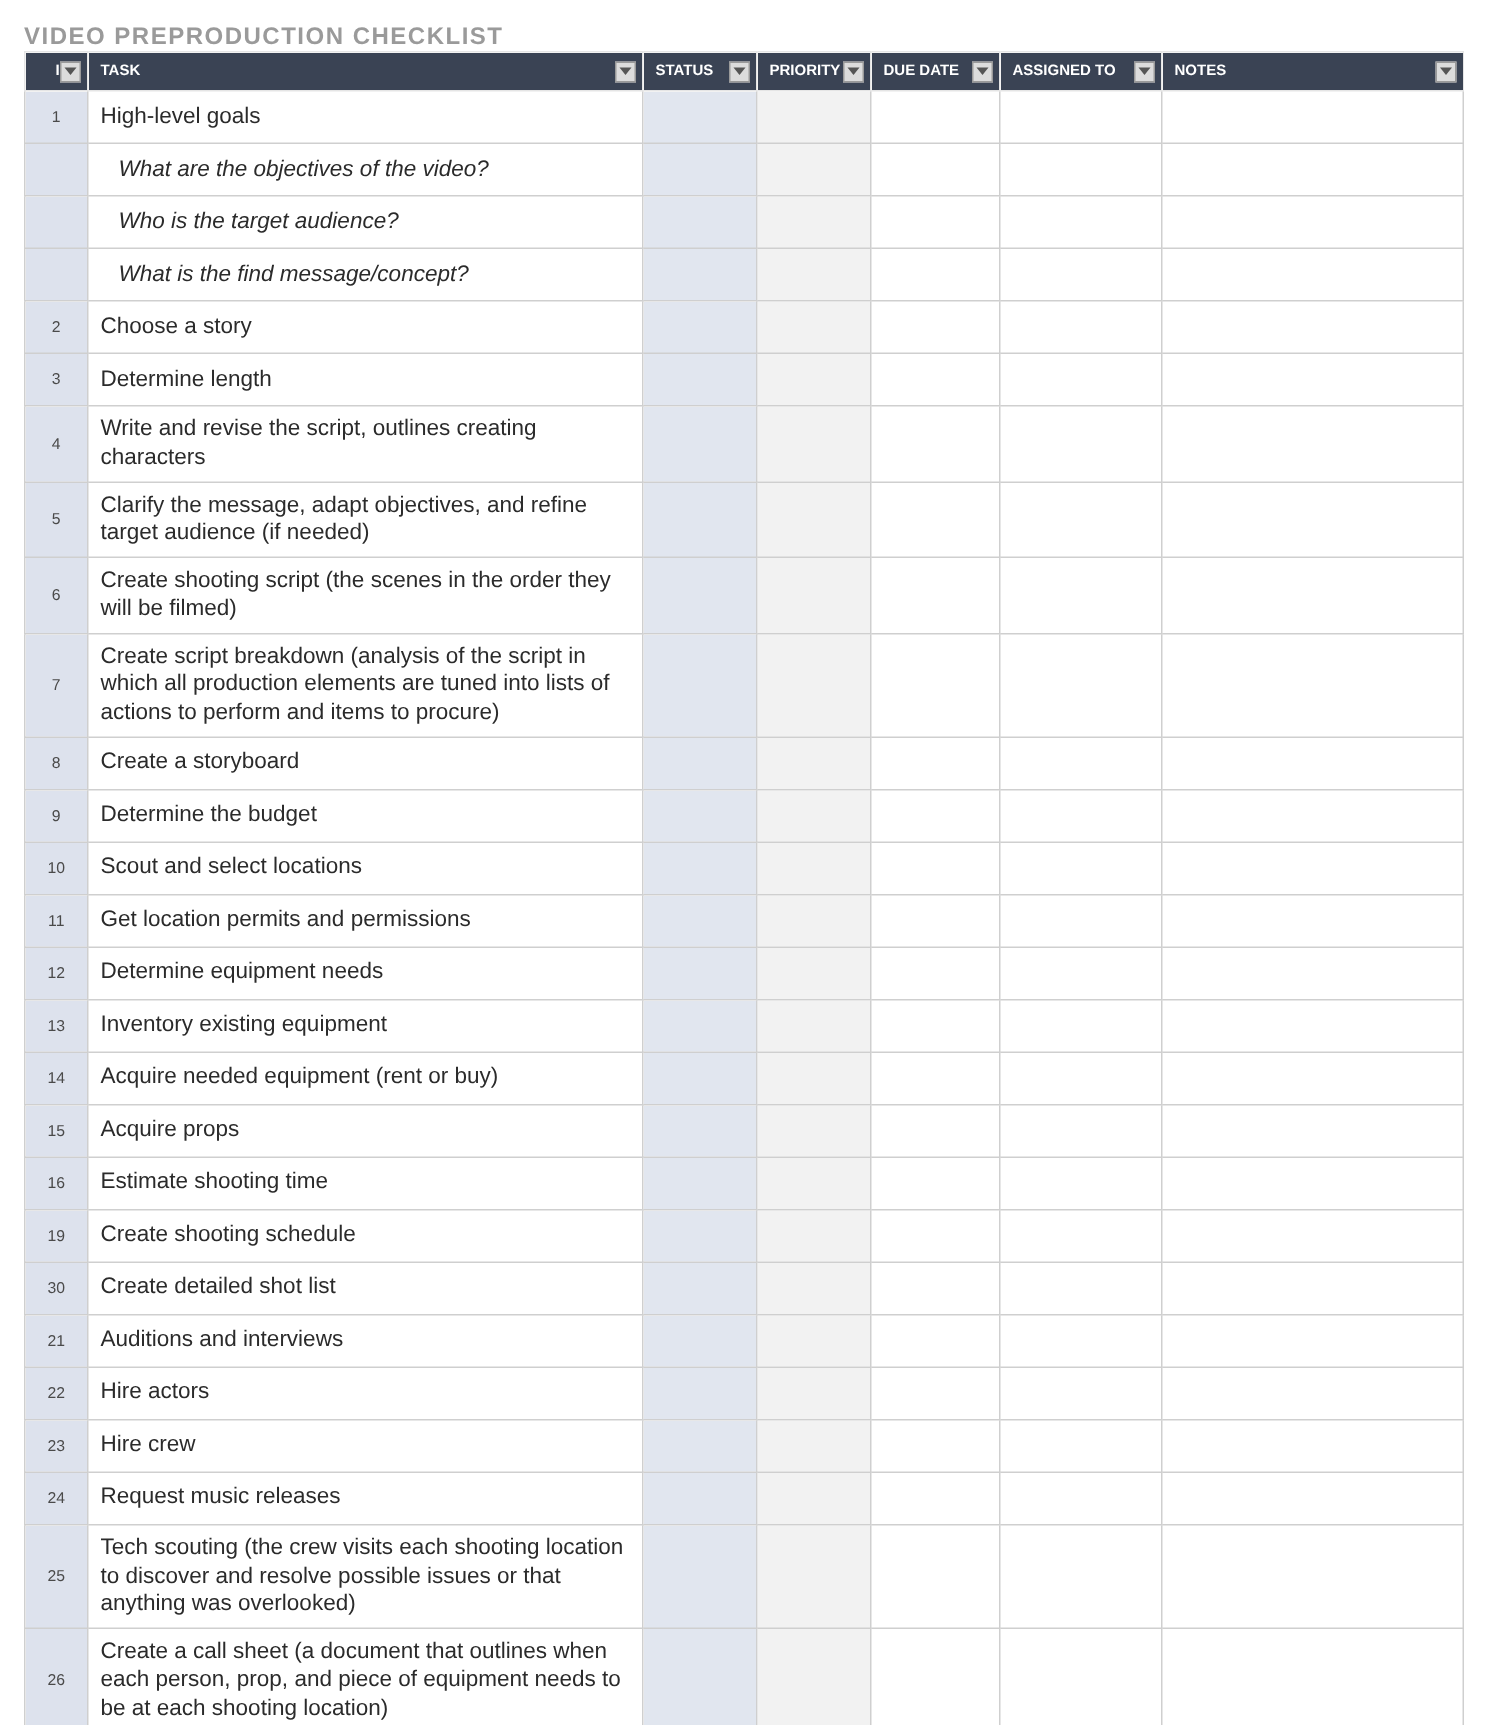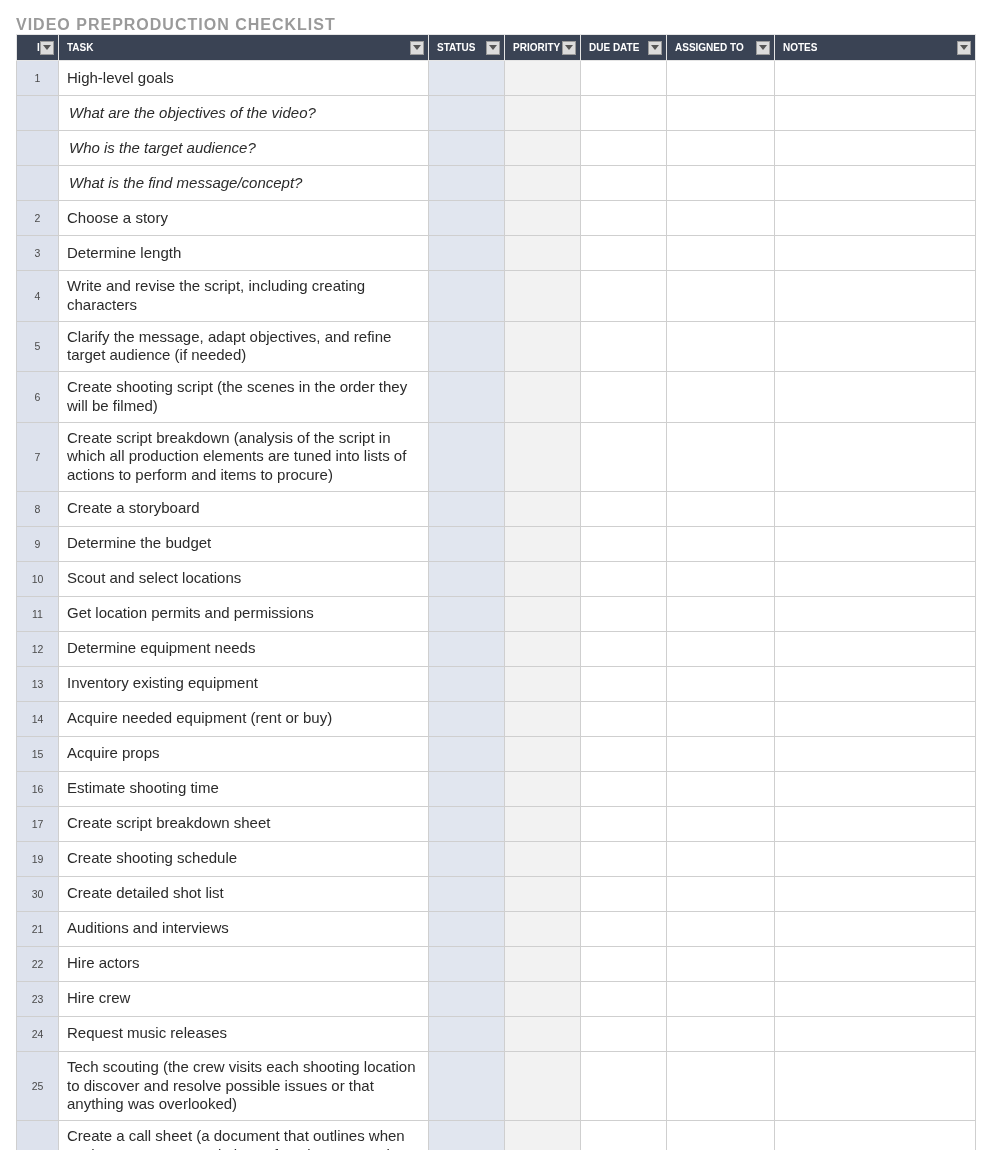--- a/index.html
+++ b/index.html
@@ -56,21 +56,21 @@
     font-size: 10.5px;
     color: #4a4a4a;
   }
   td.id-cell.sub { font-style: italic; padding-left: 48px; }
   td.task-cell {
     font-size: 15px;
     color: #2b2b2b;
     line-height: 1.25;
   }
   td.task-cell.sub {
-    padding-left: 10px;
+    padding-left: 20px;
     font-style: italic;
   }
   td.status-cell   { background: #e1e6ef; }
   td.priority-cell { background: #f2f2f2; }
   td.duedate-cell,
   td.assigned-cell,
   td.notes-cell { background: #ffffff; }
   .filter-btn {
     position: absolute;
     right: 4px;
@@ -191,21 +191,21 @@
         <td class="id-cell">3</td>
         <td class="task-cell">Determine length</td>
         <td class="status-cell"></td>
         <td class="priority-cell"></td>
         <td class="duedate-cell"></td>
         <td class="assigned-cell"></td>
         <td class="notes-cell"></td>
       </tr>
       <tr>
         <td class="id-cell">4</td>
-        <td class="task-cell">Write and revise the script, including creating characters</td>
+        <td class="task-cell">Write and revise the script, outlines creating characters</td>
         <td class="status-cell"></td>
         <td class="priority-cell"></td>
         <td class="duedate-cell"></td>
         <td class="assigned-cell"></td>
         <td class="notes-cell"></td>
       </tr>
       <tr>
         <td class="id-cell">5</td>
         <td class="task-cell">Clarify the message, adapt objectives, and refine target audience (if needed)</td>
         <td class="status-cell"></td>
@@ -300,29 +300,20 @@
         <td class="task-cell">Acquire props</td>
         <td class="status-cell"></td>
         <td class="priority-cell"></td>
         <td class="duedate-cell"></td>
         <td class="assigned-cell"></td>
         <td class="notes-cell"></td>
       </tr>
       <tr>
         <td class="id-cell">16</td>
         <td class="task-cell">Estimate shooting time</td>
-        <td class="status-cell"></td>
-        <td class="priority-cell"></td>
-        <td class="duedate-cell"></td>
-        <td class="assigned-cell"></td>
-        <td class="notes-cell"></td>
-      </tr>
-      <tr>
-        <td class="id-cell">17</td>
-        <td class="task-cell">Create script breakdown sheet</td>
         <td class="status-cell"></td>
         <td class="priority-cell"></td>
         <td class="duedate-cell"></td>
         <td class="assigned-cell"></td>
         <td class="notes-cell"></td>
       </tr>
       <tr>
         <td class="id-cell">19</td>
         <td class="task-cell">Create shooting schedule</td>
         <td class="status-cell"></td>

